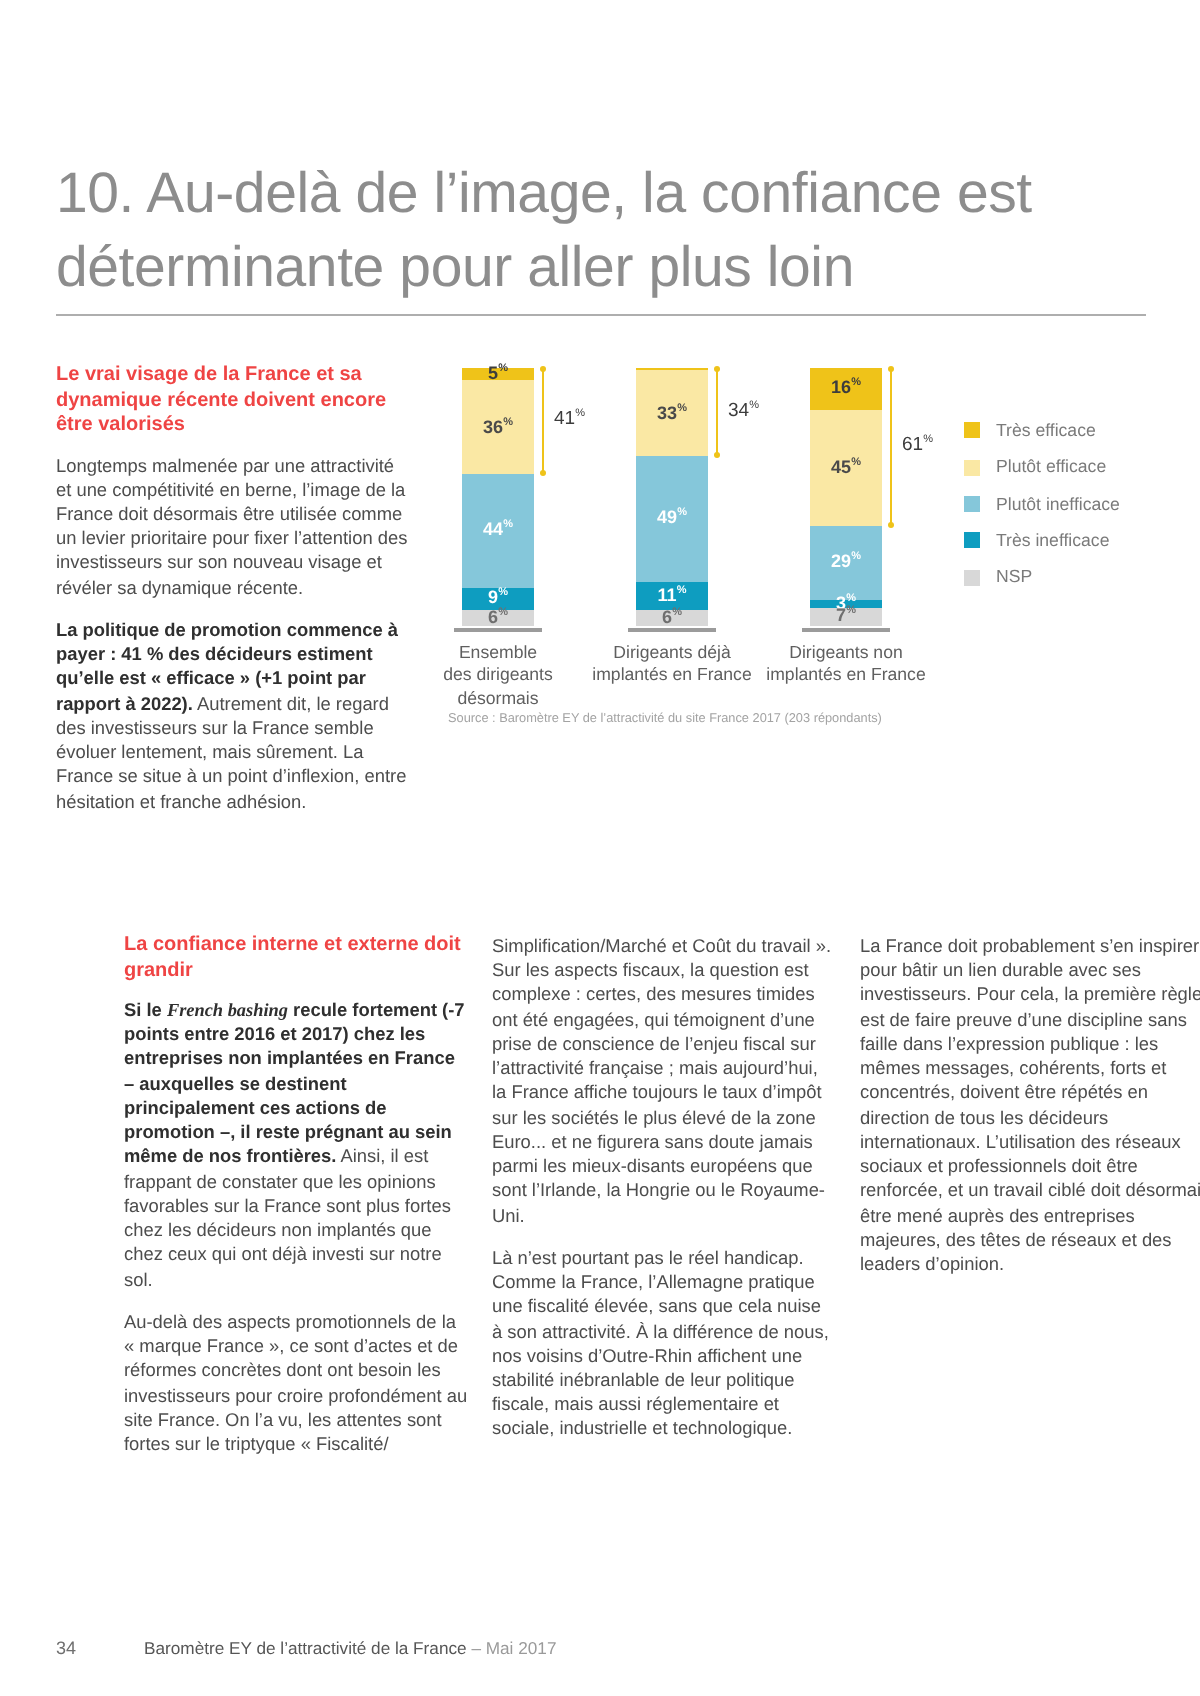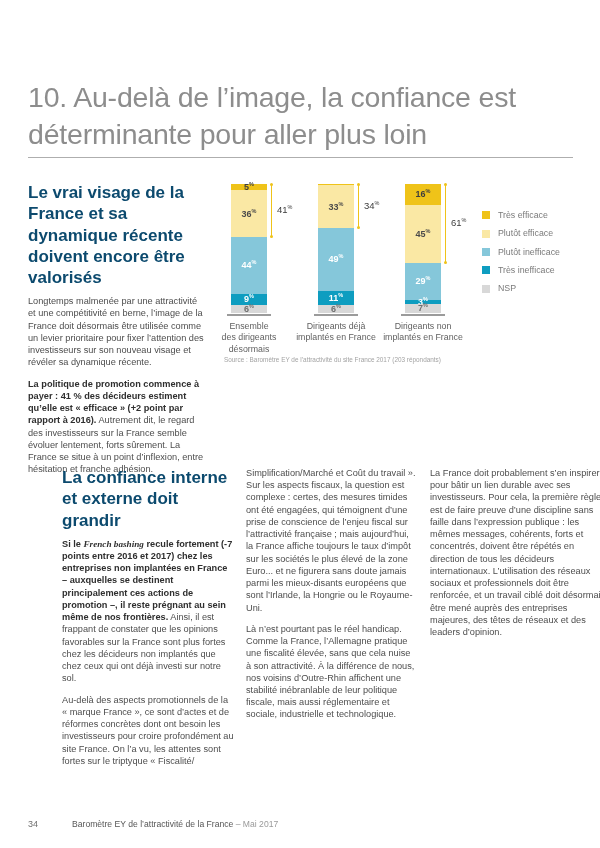--- a/index.html
+++ b/index.html
@@ -6,21 +6,21 @@
   .page{position:relative;width:600px;height:848px;background:#ffffff;overflow:hidden;
         font-family:"Liberation Sans",sans-serif;color:#4d4d4d;}
 
   
   .page-title{position:absolute;left:28px;top:60px;width:560px;
               font-size:28.5px;line-height:1.3;color:#8d8d8d;font-weight:400;letter-spacing:-0.2px;}
   .title-rule{position:absolute;left:28px;top:157px;width:545px;height:1px;background:#aeaeae;}
 
   
   .intro{position:absolute;left:28px;top:182px;width:176px;}
-  h3.sec{font-size:17px;font-weight:bold;color:#0c4a6e;line-height:1.25;margin:0 0 7px 0;}
+  h3.sec{font-size:10px;font-weight:bold;color:#ef4444;line-height:1.25;margin:0 0 7px 0;}
   p.body{font-size:9.2px;line-height:1.33;color:#4d4d4d;margin:0 0 9px 0;}
   .b{font-weight:bold;color:#2f2f2f;}
   .i{font-style:italic;font-family:Liberation Serif, serif;}
 
   
   .chart-block{position:absolute;left:222px;top:184px;width:355px;}
   .chart-title{font-size:9.6px;line-height:1.35;color:#8a8a8a;margin:0 0 11px 0;width:346px;}
   .chart-plot{position:relative;height:205px;}
   .bar{position:absolute;top:0;width:36px;display:flex;flex-direction:column;}
   .seg{position:relative;width:100%;}
@@ -56,21 +56,21 @@
 <body>
 
 <div class="page">
 
   <h1 class="page-title">10. Au-delà de l’image, la confiance est déterminante pour aller plus loin</h1>
   <div class="title-rule"></div>
 
   <div class="intro">
     <h3 class="sec">Le vrai visage de la France et sa dynamique récente doivent encore être valorisés</h3>
     <p class="body">Longtemps malmenée par une attractivité et une compétitivité en berne, l’image de la France doit désormais être utilisée comme un levier prioritaire pour fixer l’attention des investisseurs sur son nouveau visage et révéler sa dynamique récente.</p>
-    <p class="body"><span class="b">La politique de promotion commence à payer : 41 % des décideurs estiment qu’elle est « efficace » (+2 point par rapport à 2016).</span><span> Autrement dit, le regard des investisseurs sur la France semble évoluer lentement, forts sûrement. La France se situe à un point d’inflexion, entre hésitation et franche adhésion.</span></p>
+    <p class="body"><span class="b">La politique de promotion commence à payer : 41 % des décideurs estiment qu’elle est « efficace » (+1 point par rapport à 2022).</span><span> Autrement dit, le regard des investisseurs sur la France semble évoluer lentement, mais sûrement. La France se situe à un point d’inflexion, entre hésitation et franche adhésion.</span></p>
   </div>
 
   <div class="chart-block">
     <div class="chart-plot">
       <div class="legend">
           <div class="legend-item">
             <span class="swatch" style="background: rgb(239, 195, 25);"></span>
             <span class="legend-text">Très efficace</span>
           </div>
           <div class="legend-item">

